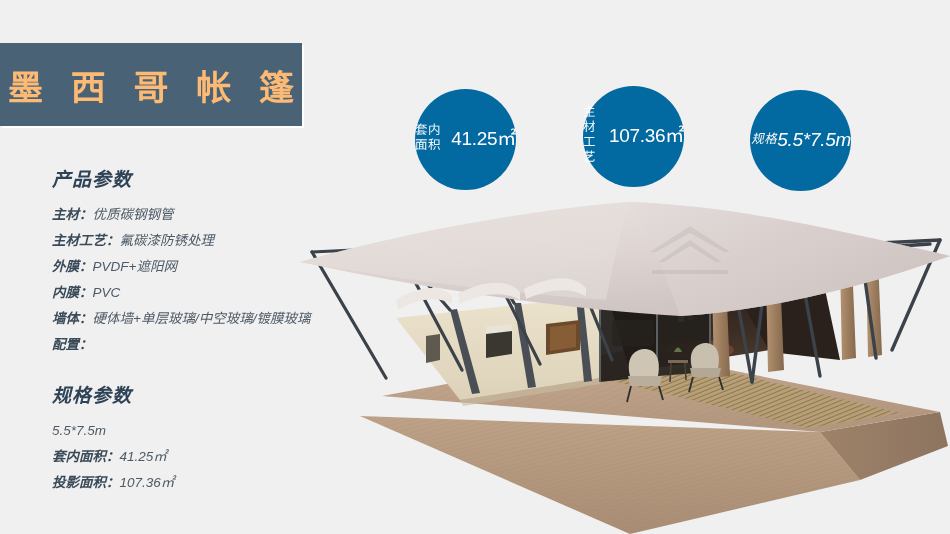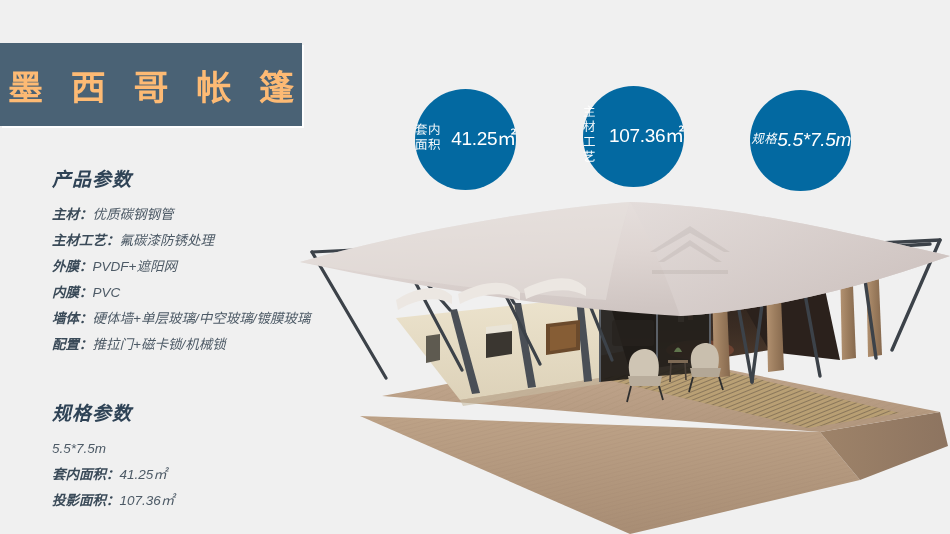--- a/index.html
+++ b/index.html
@@ -71,21 +71,21 @@
   }
   .param-label {
     font-weight: bold;
     color: #3a4a58;
     flex: 0 0 auto;
   }
   .param-value {
     color: #4d5a66;
     flex: 0 0 auto;
   }
-  .spec-block-2 { margin-top: 40px; }
+  .spec-block-2 { margin-top: 22px; }
 
   
   .badges {
     position: absolute;
     left: 0;
     top: 0;
     width: 950px;
     height: 534px;
     pointer-events: none;
   }
@@ -160,21 +160,20 @@
       <div class="param-row">
         <span class="param-label">内膜：</span>
         <span class="param-value">PVC</span>
       </div>
       <div class="param-row">
         <span class="param-label">墙体：</span>
         <span class="param-value">硬体墙+单层玻璃/中空玻璃/镀膜玻璃</span>
       </div>
       <div class="param-row">
         <span class="param-label">配置：</span>
-        <span class="param-value">推拉门+磁卡锁/机械锁</span>
       </div>
     </div>
 
     <div class="param-list spec-block-2">
       <div class="section-heading">规格参数</div>
 
       <div class="param-row">
         <span class="param-value">5.5*7.5m</span>
       </div>
       <div class="param-row">

